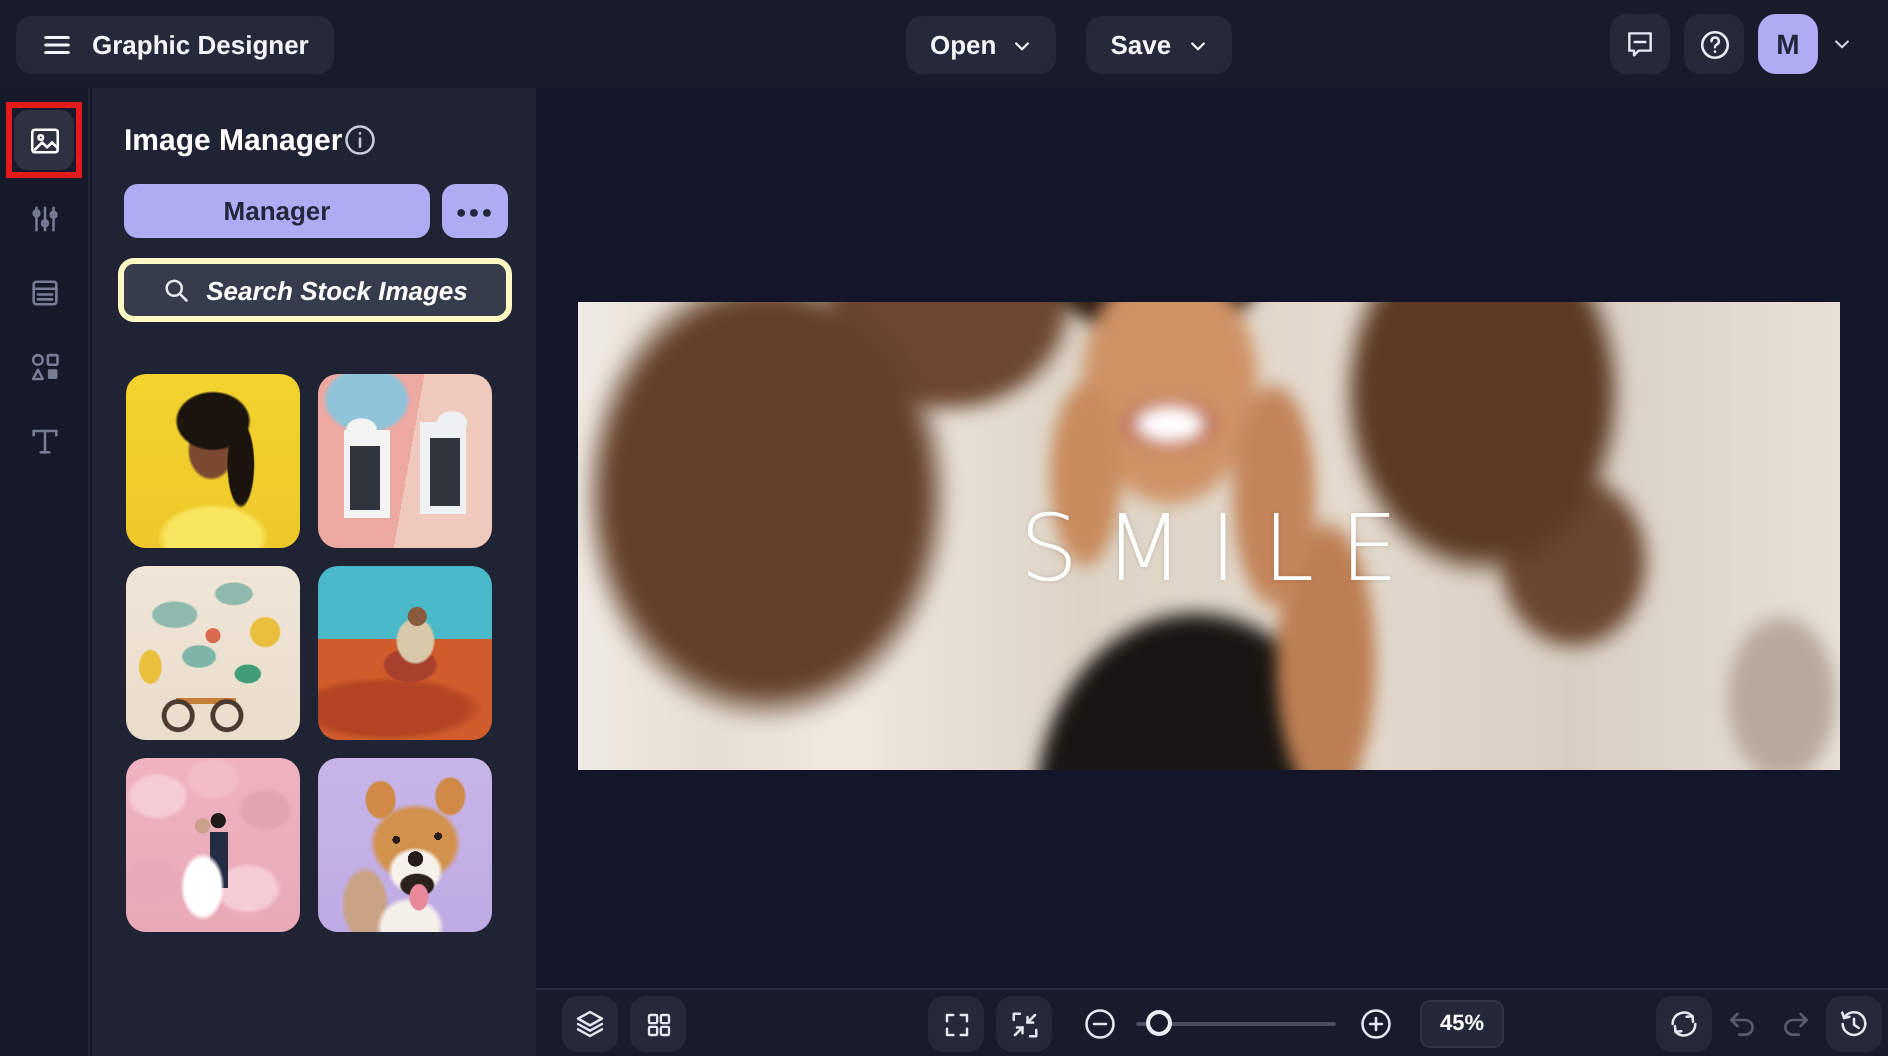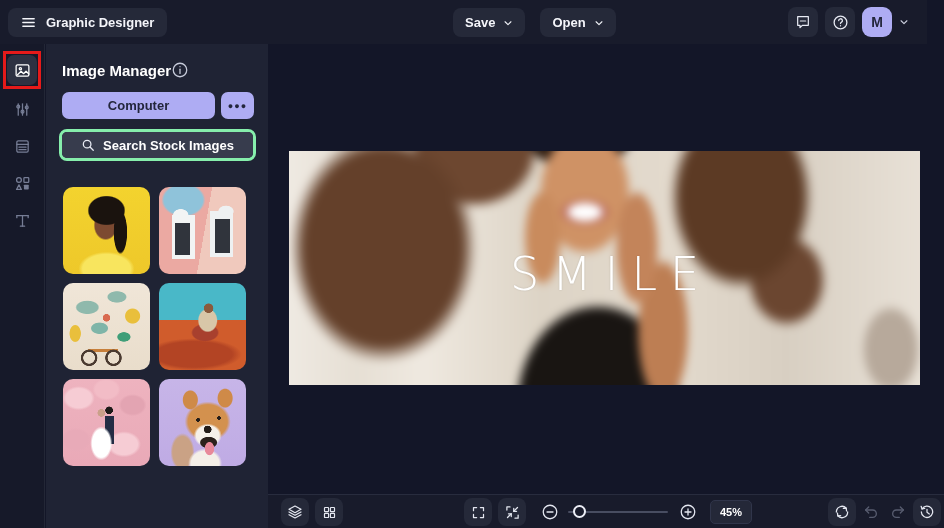--- a/index.html
+++ b/index.html
@@ -6,21 +6,21 @@
   html,body { background:#0d0f1e; }
   .app {
     position:relative; width:944px; height:528px; overflow:hidden;
     background:#131628; font-family:"Liberation Sans", sans-serif;
     -webkit-font-smoothing:antialiased; color:#f2f4fa;
   }
   svg { display:block; }
   .ctr { display:flex; align-items:center; justify-content:center; }
 
   
-  .topbar { position:absolute; top:0; left:0; right:17px; height:44px; background:#181b2b; }
+  .topbar { position:absolute; top:0; left:0; right:0; height:44px; background:#181b2b; }
   .menu-chip { position:absolute; left:8px; top:8px; height:29px; padding:0 13px; gap:10px;
     background:#252939; border-radius:8px; display:flex; align-items:center;
     font-size:13px; font-weight:600; color:#f4f5fa; cursor:pointer; }
   .file-actions { position:absolute; left:453px; top:8px; display:flex; gap:15px; }
   .tb-btn { height:29px; padding:0 12px; gap:8px; background:#252939; border-radius:8px;
     display:flex; align-items:center; font-size:13px; font-weight:600; color:#f4f5fa; cursor:pointer; }
   .tb-right { position:absolute; right:18px; top:7px; display:flex; align-items:center; gap:7px; }
   .icon-btn { width:30px; height:30px; background:#252939; border-radius:8px; color:#e8ebf4; cursor:pointer; }
   .avatar { width:30px; height:30px; border-radius:9px; background:#aeacf3; color:#23263b;
     font-size:14px; font-weight:700; cursor:pointer; }
@@ -37,21 +37,21 @@
   
   .panel { position:absolute; left:46px; top:44px; bottom:0; width:222px; background:#1f2334; }
   .panel-header { display:flex; align-items:center; justify-content:flex-start; padding:17px 15px 0 16px; }
   .panel-title { font-size:15px; font-weight:700; color:#ffffff; }
   .info-icon { color:#c6cbda; cursor:pointer; }
   .btn-row { display:flex; gap:6px; padding:13px 14px 0 16px; }
   .computer-btn { flex:1; height:27px; background:#aeacf3; border:none; border-radius:7px;
     color:#23263c; font-size:13px; font-weight:700; font-family:inherit; cursor:pointer; }
   .more-btn { width:33px; height:27px; background:#aeacf3; border:none; border-radius:7px;
     color:#23263c; font-size:9px; font-weight:700; letter-spacing:1px; cursor:pointer; }
-  .search-annotation { margin:10px 12px 12px 13px; border:3px solid #86efac; border-radius:8px; }
+  .search-annotation { margin:10px 12px 12px 13px; border:3px solid #fef9c3; border-radius:8px;font-style:italic; }
   .search-bar { height:26px; background:#373c4d; border-radius:5px; display:flex; align-items:center;
     justify-content:center; gap:8px; color:#ffffff; font-size:13px; font-weight:600; cursor:pointer; }
   .search-bar svg { color:#e8ebf4; }
   .thumbs { display:grid; grid-template-columns:repeat(2,87px); gap:9px; padding:14px 0 0 17px; }
   .thumb { width:87px; height:87px; border-radius:10px; cursor:pointer; background-repeat:no-repeat; }
 
   
   .t1 { background:
     radial-gradient(ellipse 19px 15px at 50% 27%, #1a130e 92%, rgba(26,19,14,0) 100%),
     radial-gradient(ellipse 7px 22px at 66% 52%, #1a130e 90%, rgba(26,19,14,0) 100%),
@@ -159,29 +159,29 @@
             <line x1="3" y1="6" x2="21" y2="6"></line>
             <line x1="3" y1="12" x2="21" y2="12"></line>
             <line x1="3" y1="18" x2="21" y2="18"></line>
           </svg>
       </span>
       <span>Graphic Designer</span>
     </div>
 
     <div class="file-actions">
       <div class="tb-btn">
-        <span>Save</span>
+        <span>Open</span>
         <span>
           <svg width="10" height="10" viewBox="0 0 24 24" fill="none" stroke="currentColor" stroke-width="2.6" stroke-linecap="round" stroke-linejoin="round">
               <polyline points="5 9 12 16 19 9"></polyline>
             </svg>
         </span>
       </div>
       <div class="tb-btn">
-        <span>Open</span>
+        <span>Save</span>
         <span>
           <svg width="10" height="10" viewBox="0 0 24 24" fill="none" stroke="currentColor" stroke-width="2.6" stroke-linecap="round" stroke-linejoin="round">
               <polyline points="5 9 12 16 19 9"></polyline>
             </svg>
         </span>
       </div>
     </div>
 
     <div class="tb-right">
       <div class="icon-btn ctr">
@@ -273,21 +273,21 @@
       <span class="info-icon">
         <svg width="18" height="18" viewBox="0 0 24 24" fill="none" stroke="currentColor" stroke-width="1.7" stroke-linecap="round">
             <circle cx="12" cy="12" r="9"></circle>
             <line x1="12" y1="11" x2="12" y2="16.5"></line>
             <line x1="12" y1="7.5" x2="12" y2="7.6"></line>
           </svg>
       </span>
     </div>
 
     <div class="btn-row">
-      <button class="computer-btn">Computer</button>
+      <button class="computer-btn">Manager</button>
       <button class="more-btn">●●●</button>
     </div>
 
     <div class="search-annotation">
       <div class="search-bar">
         <span>
           <svg width="14" height="14" viewBox="0 0 24 24" fill="none" stroke="currentColor" stroke-width="2.2" stroke-linecap="round">
               <circle cx="10.5" cy="10.5" r="6.5"></circle>
               <line x1="15.5" y1="15.5" x2="21" y2="21"></line>
             </svg>

